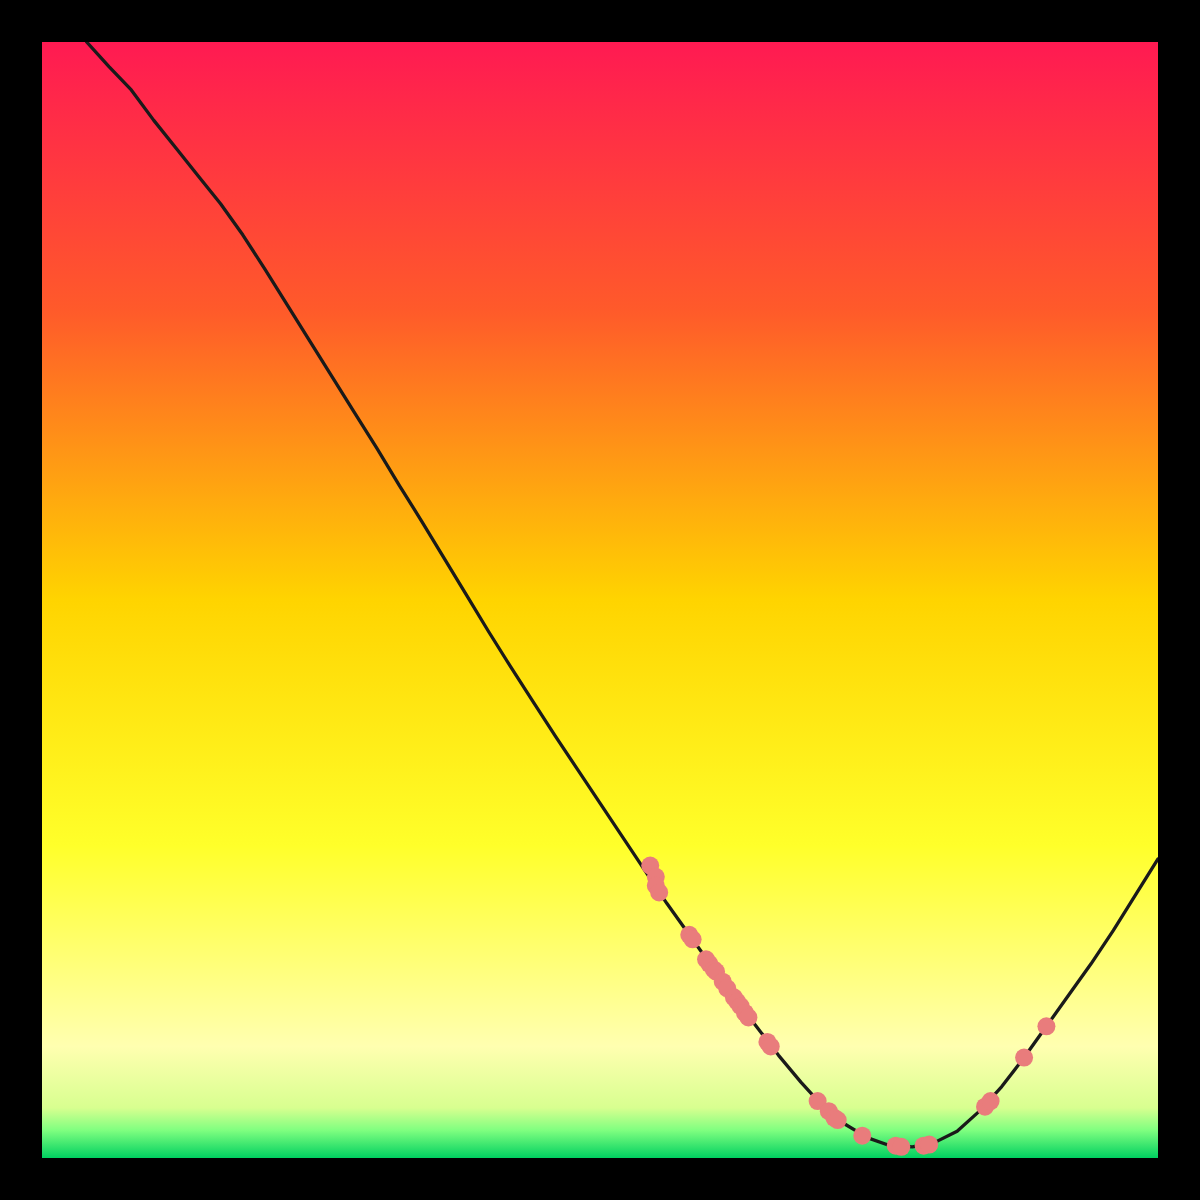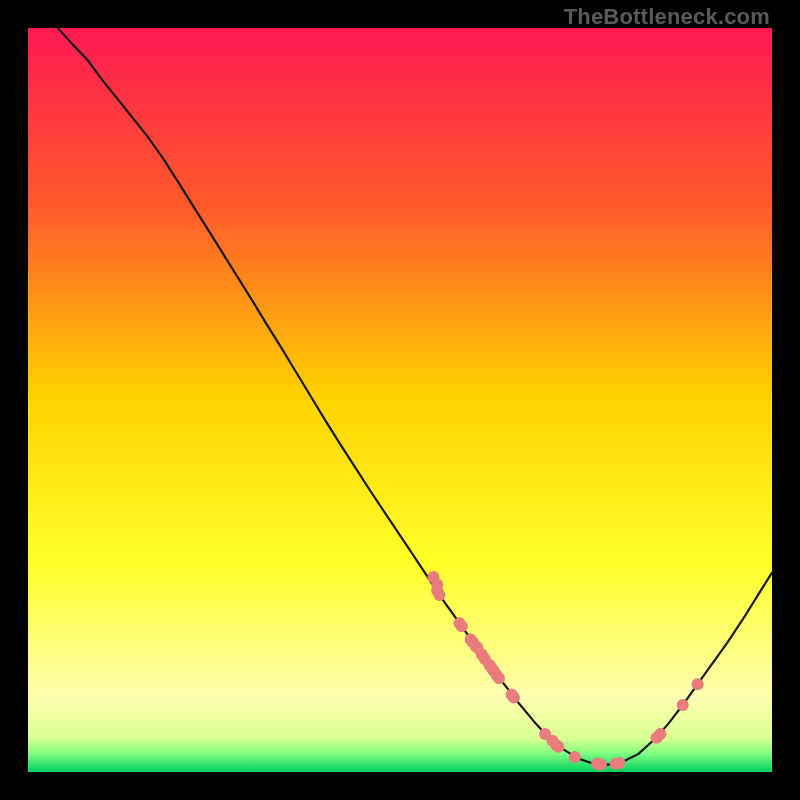--- a/index.html
+++ b/index.html
@@ -5,21 +5,20 @@
 * { margin: 0; padding: 0; box-sizing: border-box; }
 html, body { width: 800px; height: 800px; background: #000; overflow: hidden; }
 .container { position: relative; width: 800px; height: 800px; background: #000; }
 .plot-area { position: absolute; left: 28px; top: 28px; width: 744px; height: 744px; }
 .watermark { position: absolute; top: 4px; right: 30px; font-family: Arial, sans-serif; font-size: 22px; font-weight: bold; color: #5a5a5a; letter-spacing: 0.2px; }
 svg { display: block; }
 </style>
 </head>
 <body>
 <div class="container">
-  <div class="watermark">TheBottleneck.com</div>
   <div class="plot-area">
     <svg id="chart-svg" width="744" height="744" viewBox="0 0 744 744">
         <defs>
           <linearGradient id="bg-grad" x1="0" y1="0" x2="0" y2="1">
             <stop offset="0%" stop-color="#ff1a52"></stop>
             <stop offset="24%" stop-color="#ff5a2a"></stop>
             <stop offset="50%" stop-color="#ffd400"></stop>
             <stop offset="72%" stop-color="#ffff2a"></stop>
             <stop offset="90%" stop-color="#ffffb0"></stop>
             <stop offset="95.5%" stop-color="#d8ff90"></stop>

